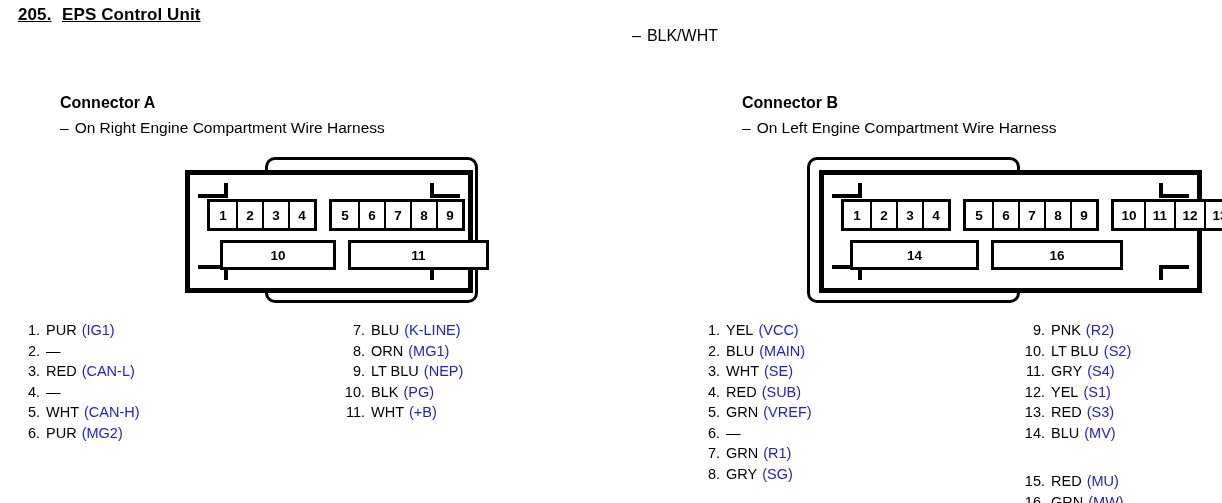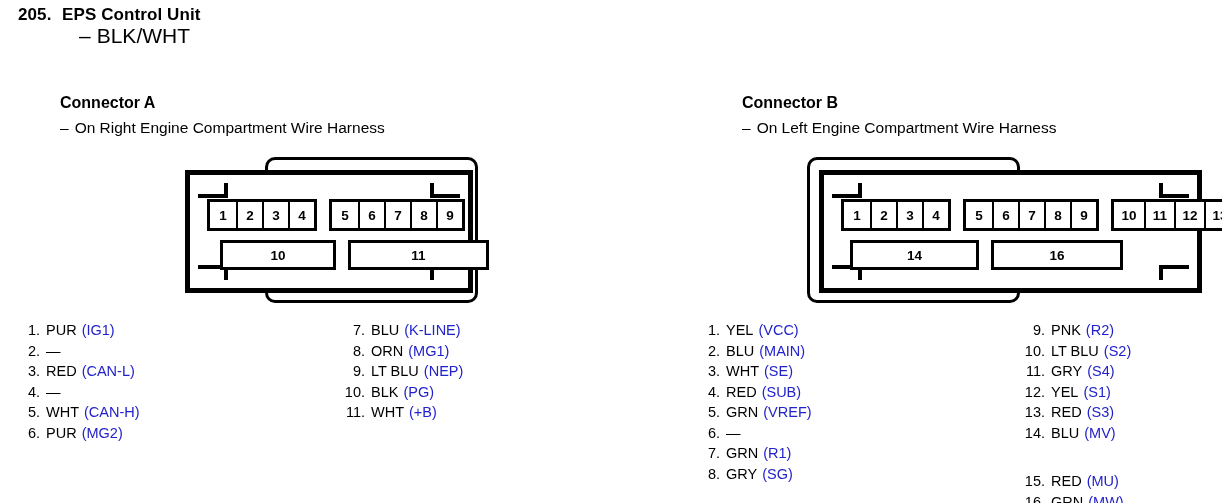--- a/index.html
+++ b/index.html
@@ -22,32 +22,34 @@
     left: 18px;
     top: 5px;
     width: 700px;
   }
   .title-row {
     display: flex;
     align-items: baseline;
     font-weight: bold;
     font-size: 17px;
     letter-spacing: 0.1px;
+    text-decoration: underline;
   }
   .title-num {
     width: 44px;
     flex: 0 0 44px;
   }
   .title-text { }
 
   .sub-line {
-    margin-left: 61px;
-    font-size: 21px;
+    margin-left: 31px;
+    font-size: 16px;
     line-height: 21px;
     white-space: nowrap;
+    text-align: right;
   }
   .sub-line .dash { margin-right: 6px; }
 
   
   .conn-head {
     position: absolute;
     font-weight: bold;
     font-size: 16px;
   }
   .conn-sub {

